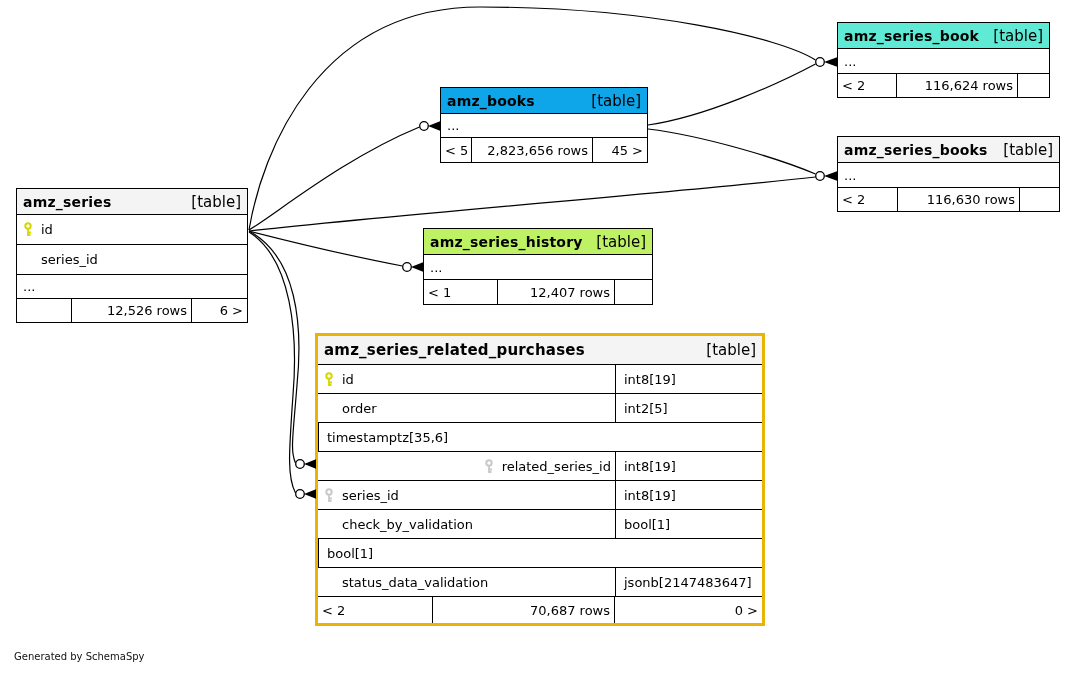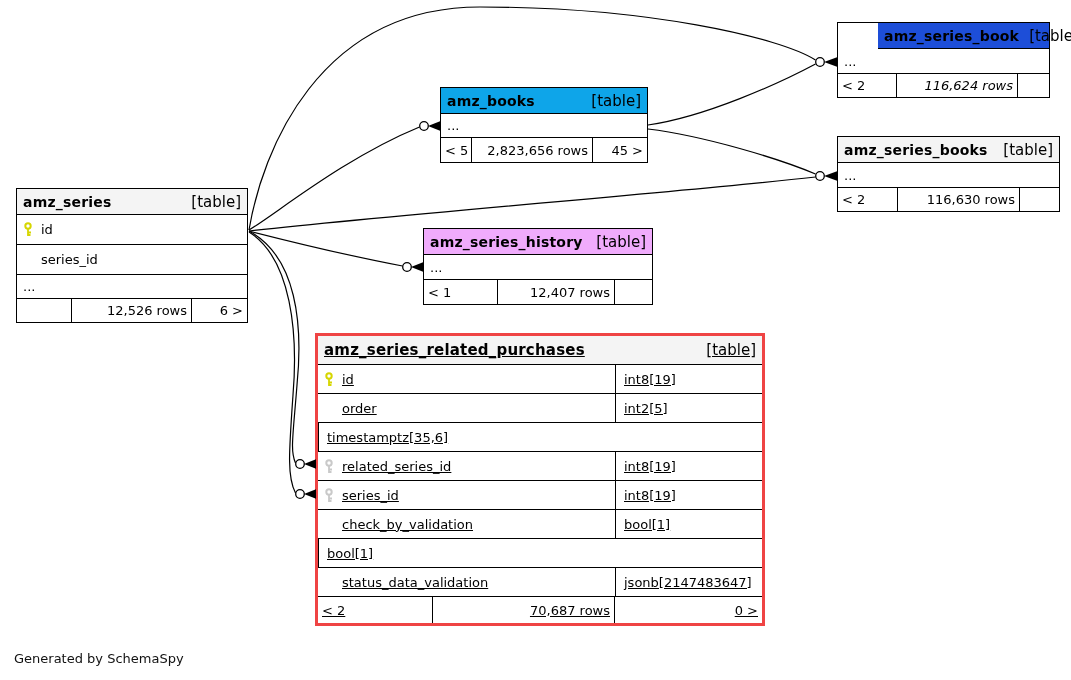--- a/index.html
+++ b/index.html
@@ -12,21 +12,21 @@
     overflow:hidden;
   }
   #edges{position:absolute;left:0;top:0;z-index:5;pointer-events:none;}
   .table-node{
     position:absolute;
     background:#fff;
     border:1px solid #000;
     box-sizing:border-box;
     z-index:2;
   }
-  .table-node.emphasized{border:3px solid #ef4444;text-decoration:underline;}
+  .table-node.emphasized{border:3px solid #eab308;}
   .tbl-header{
     background:#f4f4f4;
     border-bottom:1px solid #000;
     display:flex;justify-content:space-between;align-items:center;
     padding:0 6px;
     box-sizing:border-box;
     white-space:nowrap;
   }
   .tbl-title{font-weight:bold;font-size:14px;letter-spacing:0.2px;}
   .emphasized .tbl-title{font-size:15px;}
@@ -59,21 +59,21 @@
     display:flex;align-items:center;
     box-sizing:border-box;
     padding:0 4px;
     overflow:hidden;white-space:nowrap;
   }
   .ftr-cell.prev{justify-content:flex-start;border-right:1px solid #000;}
   .ftr-cell.rowcount{justify-content:flex-end;border-right:1px solid #000;}
   .ftr-cell.next{justify-content:flex-end;}
   #note{
     position:absolute;left:14px;top:651px;
-    font-size:13px;color:#111;z-index:2;
+    font-size:10px;color:#111;z-index:2;
   }
 </style>
 </head>
 <body>
 
 <div id="canvas">
   <svg id="edges" width="1071" height="680">
       <path d="M249,230 C262,152 318,7 480,7 C646,7 779,37 815.5,60" fill="none" stroke="#000000" stroke-width="1.2"></path>
       <path d="M648,125 C705,117 780,83 815.5,64" fill="none" stroke="#000000" stroke-width="1.2"></path>
       <path d="M249,230 C276,214 344,158 419.5,127" fill="none" stroke="#000000" stroke-width="1.2"></path>
@@ -135,49 +135,49 @@
         <div class="tbl-row" style="height: 24px;">
           <span class="ellipsis-cell">...</span>
         </div>
         <div class="tbl-footer" style="height: 24px;">
           <div class="ftr-cell prev" style="flex: 0 0 31px;">&lt; 5</div>
           <div class="ftr-cell rowcount" style="flex: 0 0 121px;">2,823,656 rows</div>
           <div class="ftr-cell next" style="flex: 0 0 54px;">45 &gt;</div>
         </div>
       </div>
       <div class="table-node" style="left: 837px; top: 22px; width: 213px;">
-        <div class="tbl-header" style="height: 26px; background: #1d4ed8; margin-left: 40px;">
+        <div class="tbl-header" style="height: 26px; background: #5eead4;">
           <span class="tbl-title">amz_series_book</span>
           <span class="tbl-tag">[table]</span>
         </div>
         <div class="tbl-row" style="height: 25px;">
           <span class="ellipsis-cell">...</span>
         </div>
         <div class="tbl-footer" style="height: 23px;">
           <div class="ftr-cell prev" style="flex: 0 0 59px;">&lt; 2</div>
-          <div class="ftr-cell rowcount" style="flex: 0 0 121px; font-style: italic;">116,624 rows</div>
+          <div class="ftr-cell rowcount" style="flex: 0 0 121px;">116,624 rows</div>
           <div class="ftr-cell next" style="flex: 0 0 31px;"></div>
         </div>
       </div>
       <div class="table-node" style="left: 837px; top: 136px; width: 223px;">
         <div class="tbl-header" style="height: 26px; background: rgb(244, 244, 244); text-align: right;">
           <span class="tbl-title">amz_series_books</span>
           <span class="tbl-tag">[table]</span>
         </div>
         <div class="tbl-row" style="height: 25px;">
           <span class="ellipsis-cell">...</span>
         </div>
         <div class="tbl-footer" style="height: 23px;">
           <div class="ftr-cell prev" style="flex: 0 0 60px;">&lt; 2</div>
           <div class="ftr-cell rowcount" style="flex: 0 0 122px;">116,630 rows</div>
           <div class="ftr-cell next" style="flex: 0 0 39px;"></div>
         </div>
       </div>
       <div class="table-node" style="left: 423px; top: 228px; width: 230px;">
-        <div class="tbl-header" style="height: 26px; background: #f0abfc;">
+        <div class="tbl-header" style="height: 26px; background: #bef264;">
           <span class="tbl-title">amz_series_history</span>
           <span class="tbl-tag">[table]</span>
         </div>
         <div class="tbl-row" style="height: 25px;">
           <span class="ellipsis-cell">...</span>
         </div>
         <div class="tbl-footer" style="height: 24px;">
           <div class="ftr-cell prev" style="flex: 0 0 74px;">&lt; 1</div>
           <div class="ftr-cell rowcount" style="flex: 0 0 117px;">12,407 rows</div>
           <div class="ftr-cell next" style="flex: 0 0 37px;"></div>
@@ -204,21 +204,21 @@
           <div class="name-cell" style="flex: 0 0 297px;">
             <span class="key-slot"></span>
             <span class="col-name">order</span>
           </div>
           <div class="type-cell">int2[5]</div>
         </div>
         <div class="tbl-row" style="height: 29px;">
           <div class="type-cell">timestamptz[35,6]</div>
         </div>
         <div class="tbl-row" style="height: 29px;">
-          <div class="name-cell" style="flex: 0 0 297px;">
+          <div class="name-cell" style="flex: 0 0 297px; justify-content: flex-end;">
             <span class="key-slot">
               <svg width="11" height="15" viewBox="0 0 11 15">
                 <circle cx="5" cy="4" r="2.7" fill="none" stroke="#c9c9c9" stroke-width="2"></circle>
                 <path d="M5,6.7 L5,14 M5,10.5 L8,10.5 M5,13 L7.5,13" fill="none" stroke="#c9c9c9" stroke-width="1.8"></path>
               </svg>
             </span>
             <span class="col-name">related_series_id</span>
           </div>
           <div class="type-cell">int8[19]</div>
         </div>

